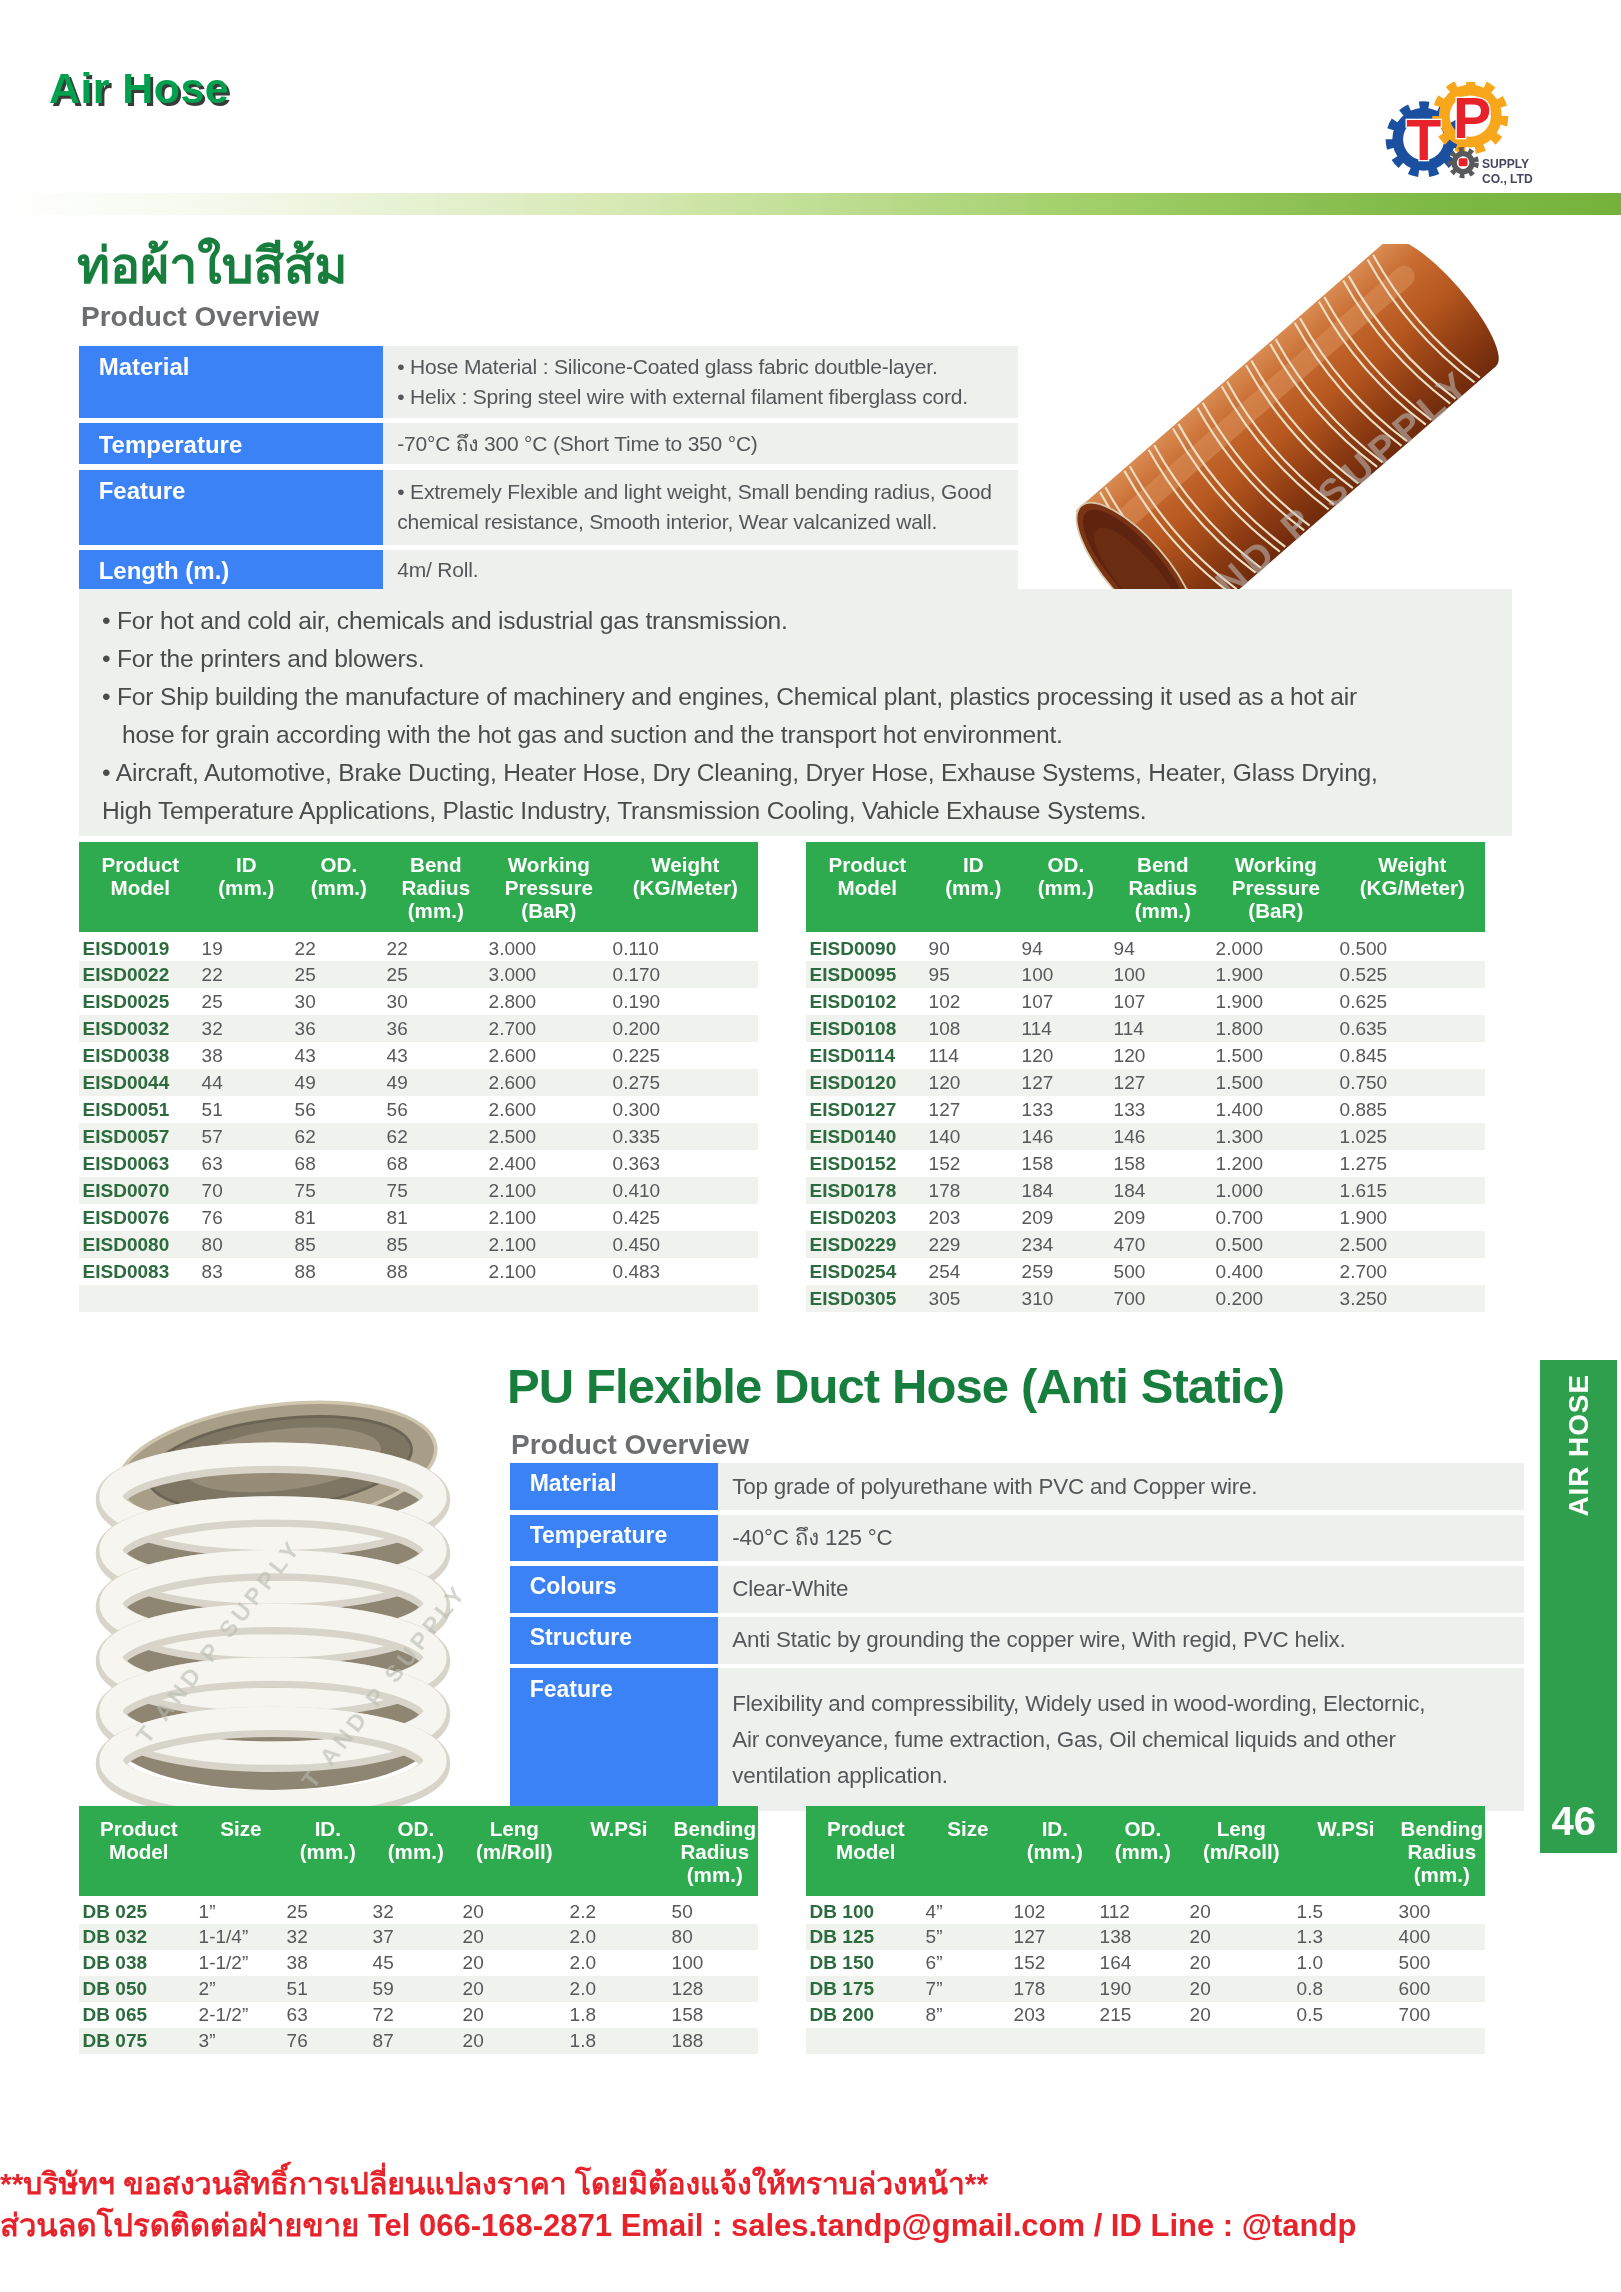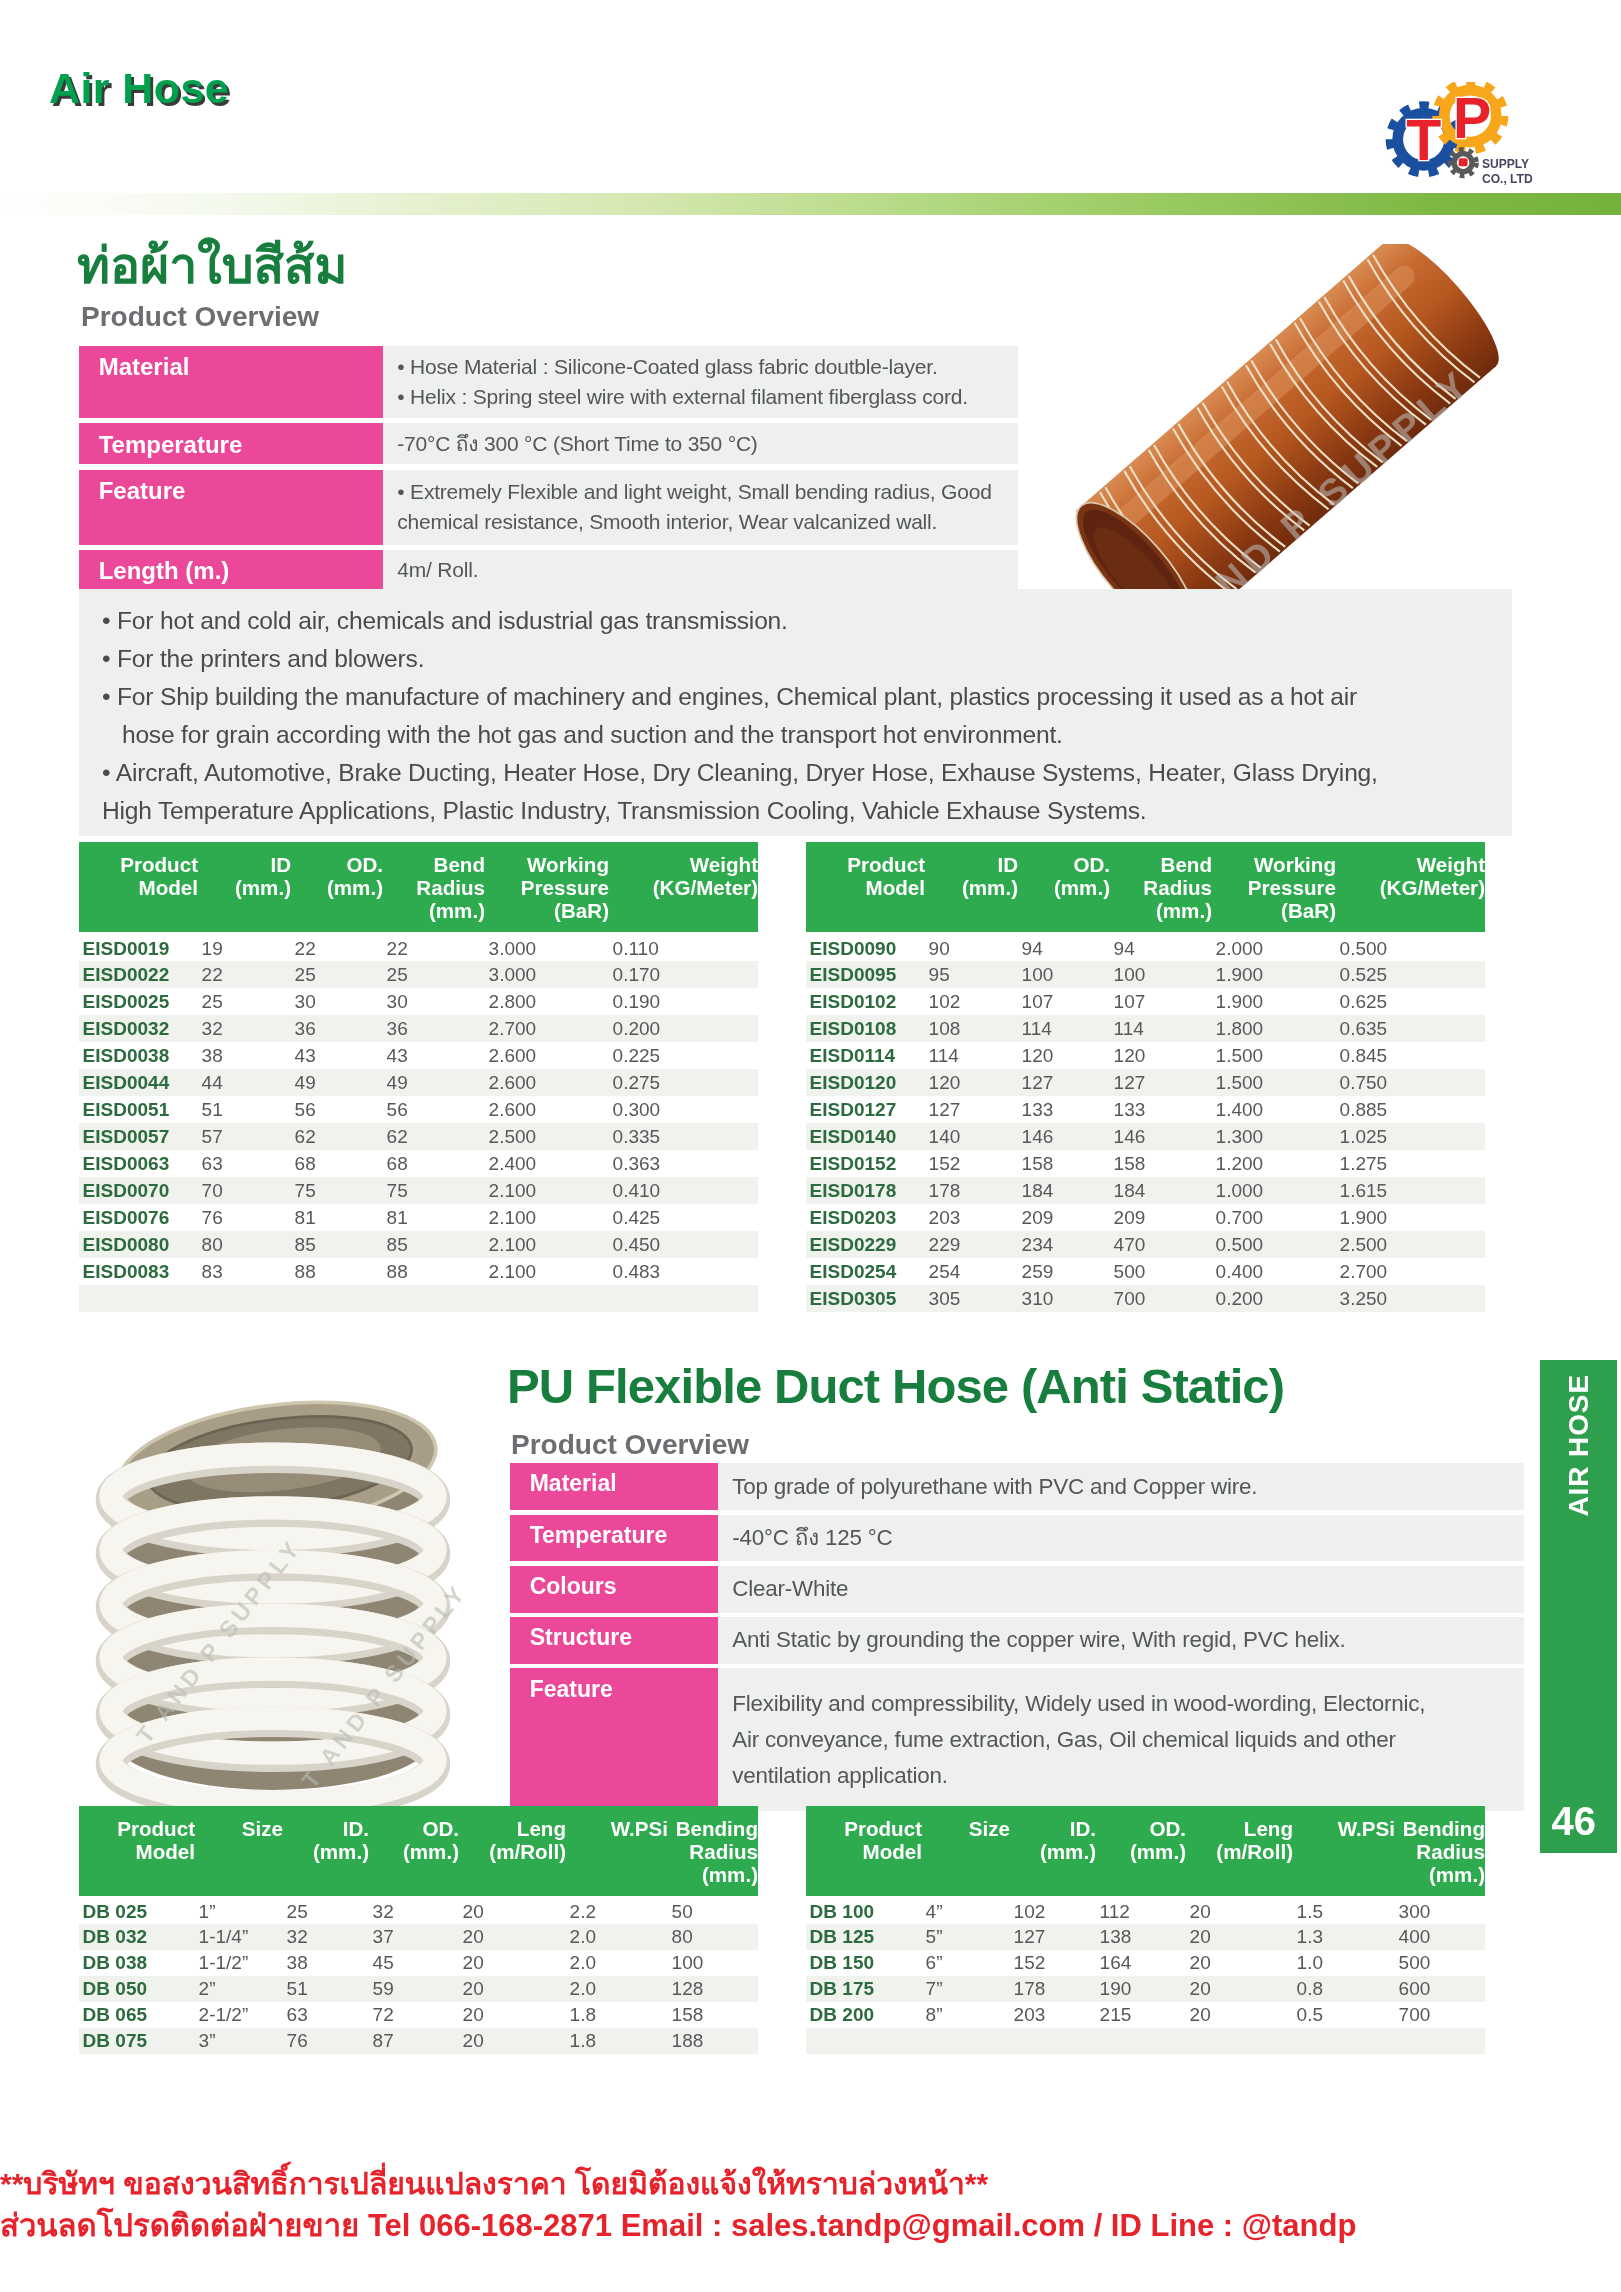--- a/index.html
+++ b/index.html
@@ -25,21 +25,21 @@
   .s1-title{left:77px;top:226px;font-size:50px;font-weight:bold;color:#177E3E;}
   .ov-sub{font-size:28px;font-weight:bold;color:#6D6E71;}
   .s1-sub{left:81px;top:301px;}
   .s2-title{left:507px;top:1358px;font-size:49px;font-weight:bold;color:#177E3E;letter-spacing:-0.9px;}
   .s2-sub{left:511px;top:1429px;}
 
   
   .specs{display:flex;flex-direction:column;}
   .spec-row{display:flex;margin-bottom:5.4px;}
   .spec-label{
-    background:#ec4899;color:#ffffff;font-weight:bold;font-size:24px;
+    background:#3b82f6;color:#ffffff;font-weight:bold;font-size:24px;
     padding:7.2px 9px 0 19.7px;box-sizing:border-box;flex-shrink:0;
   }
   .spec-value{
     background:#EDF0EC;color:#55565A;font-size:21px;flex:1;
     padding:5.4px 9px 5.4px 14.3px;box-sizing:border-box;
     display:flex;flex-direction:column;justify-content:center;line-height:30px;
     letter-spacing:-0.2px;
   }
   .spec1{left:79px;top:346px;width:939px;}
   .spec1 .spec-label{width:304px;}
@@ -66,21 +66,21 @@
   .apps div{white-space:pre;}
 
   
   table.dtable{border-collapse:collapse;table-layout:fixed;width:679px;position:absolute;}
   .t1l{left:79px;top:842px;}
   .t1r{left:806px;top:842px;}
   .t2l{left:79px;top:1806px;}
   .t2r{left:806px;top:1806px;}
   table.dtable th{
     background:#2FAB4F;color:#ffffff;font-weight:bold;font-size:20.6px;line-height:23px;
-    text-align:right;vertical-align:top;padding:10.7px 0 10.7px 3.6px;white-space:pre-line;
+    text-align:center;vertical-align:top;padding:10.7px 0 10.7px 3.6px;white-space:pre-line;
     border-bottom:4.5px solid #ffffff;
   }
   table.dtable td{
     color:#57585B;font-size:19px;padding:0 0 0 3.6px;vertical-align:middle;
     overflow:hidden;white-space:nowrap;
   }
   .t1l tbody tr,.t1r tbody tr{height:27px;}
   .t2l tbody tr,.t2r tbody tr{height:26px;}
   table.dtable tbody tr:nth-child(even){background:#EFF2ED;}
   table.dtable td:first-child{font-weight:bold;color:#2C6B3E;}

